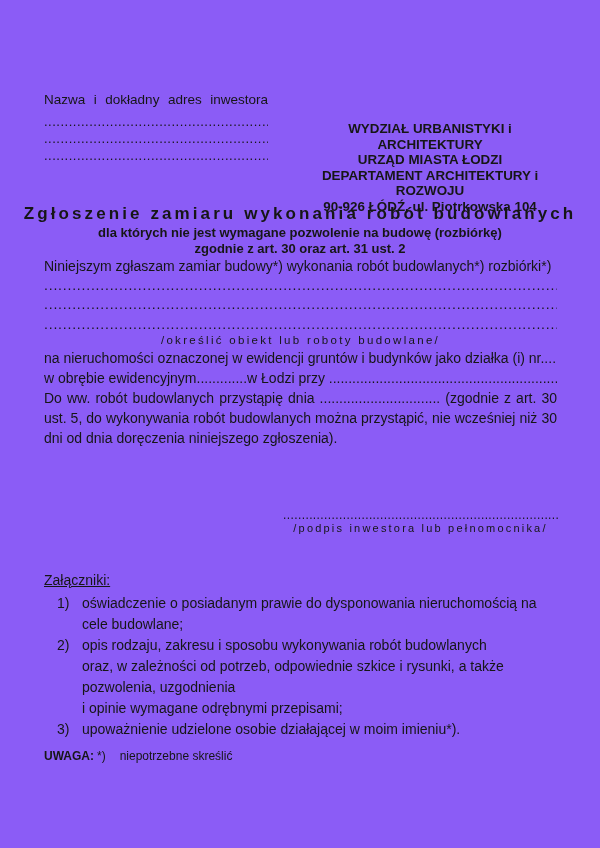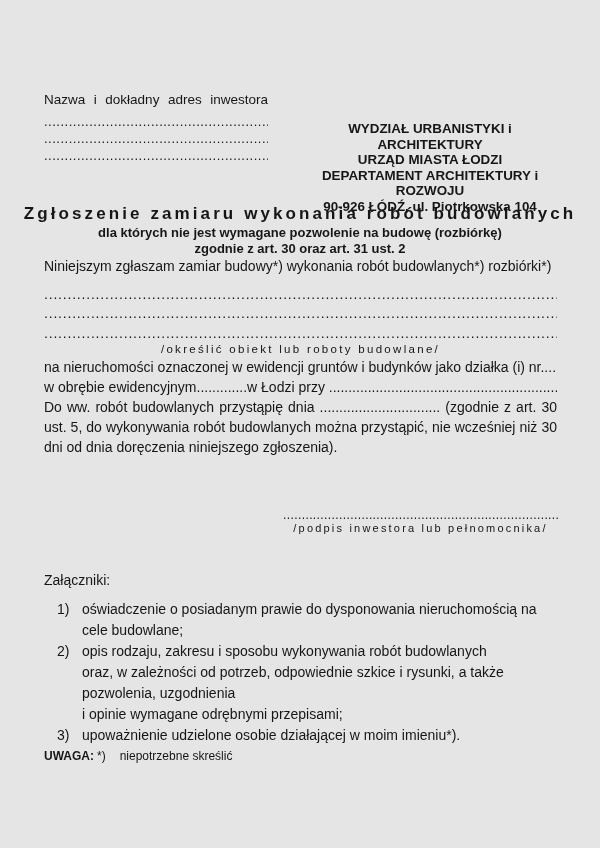--- a/index.html
+++ b/index.html
@@ -1,19 +1,19 @@
 <!DOCTYPE html>
 <html lang="pl"><head>
 <meta charset="utf-8">
 <style>
   html,body { margin:0; padding:0; }
   .doc {
     position:relative;
     width:600px; height:848px;
-    background:#e5e5e5;
+    background:#8b5cf6;
     color:#161616;
     font-family:"Liberation Sans", sans-serif;
     overflow:hidden;
   }
   .abs { position:absolute; }
 
   
   .investor { left:44px; top:90px; width:224px; }
   .inv-label { font-size:13.5px; line-height:19px; text-align:justify; text-align-last:justify; margin-bottom:4px; }
   .dotline { white-space:nowrap; overflow:hidden; }
@@ -23,34 +23,34 @@
   .dateline { left:360px; top:86px; font-size:13.5px; white-space:nowrap; }
   .office { left:300px; top:121px; width:260px; text-align:center; font-weight:700; font-size:13.4px; line-height:15.6px; }
 
   
   .titleblock { left:0; top:204px; width:600px; text-align:center; }
   .title-main { font-size:17px; font-weight:700; letter-spacing:3.1px; white-space:nowrap; }
   .title-sub { font-size:13px; font-weight:700; line-height:13.5px; margin-top:2px; }
 
   
   .bodyblock { left:44px; top:257px; width:513px; font-size:14px; }
-  .intro { line-height:19px; margin-bottom:9px; white-space:nowrap; }
+  .intro { line-height:19px; white-space:nowrap; }
   .body-dots { font-size:14px; line-height:19.3px; letter-spacing:0.8px; }
   .fill-caption { text-align:center; font-size:11.5px; letter-spacing:2.3px; line-height:13px; margin-bottom:1px; }
   .fill-clip { white-space:nowrap; overflow:hidden; line-height:20px; }
   .start-para { text-align:justify; line-height:20px; }
 
   
   .signature { left:283px; top:510px; width:275px; text-align:center; }
   .sig-dots { font-size:12px; letter-spacing:0.4px; line-height:11px; }
   .sig-caption { font-size:11px; letter-spacing:2.2px; line-height:14px; }
 
   
   .attachments { left:44px; top:570px; width:516px; font-size:14px; line-height:21px; }
-  .att-heading { margin-bottom:8px; }
+  .att-heading { text-decoration:underline; margin-bottom:2px; }
   .att-row { display:flex; }
   .att-num { width:25px; margin-left:13px; flex:none; }
   .att-text { flex:1; }
 
   
   .note { left:44px; top:749px; font-size:12px; white-space:nowrap; }
   .note-label { font-weight:700; }
   .note-marker { margin-left:3px; }
   .note-text { margin-left:14px; }
 </style>

